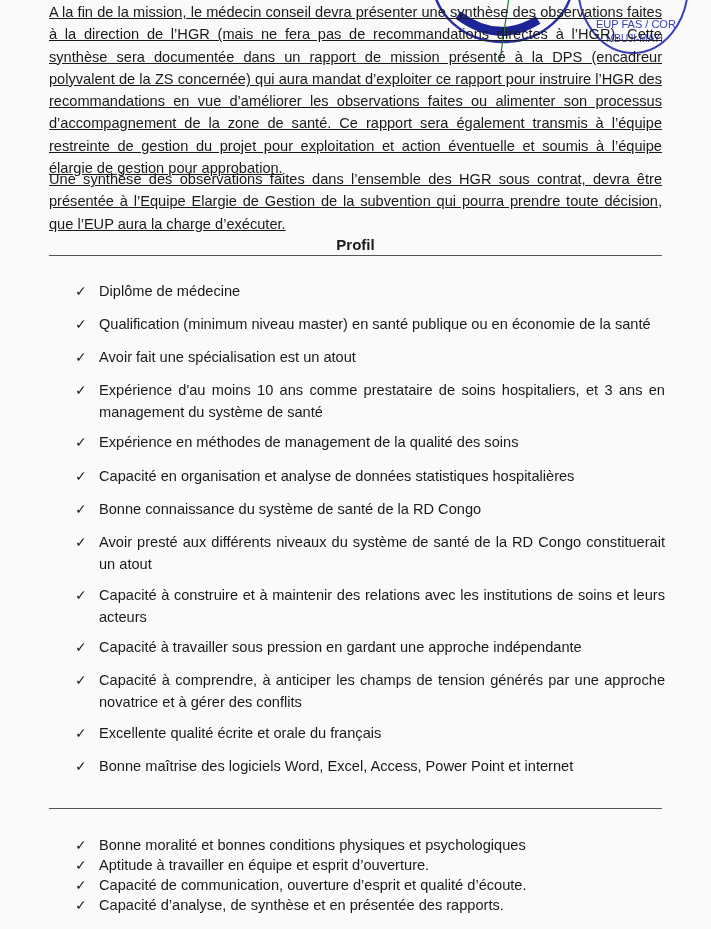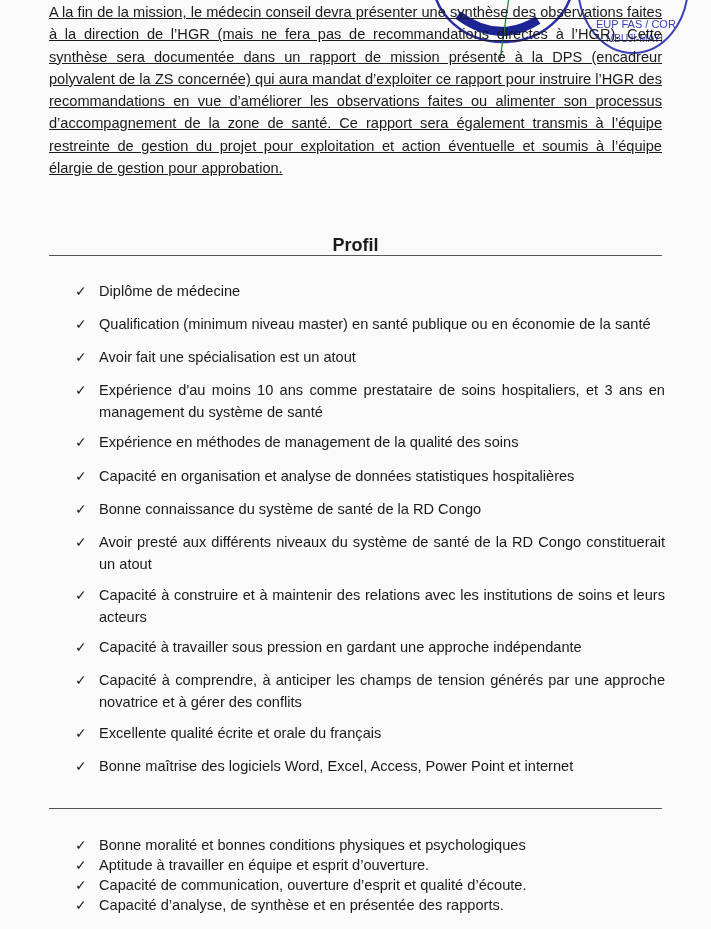--- a/index.html
+++ b/index.html
@@ -13,21 +13,21 @@
     .para {
       position: absolute; left: 49px; width: 613px;
       font-size: 14.6px; line-height: 22.3px; text-align: justify;
       margin: 0;
       text-decoration: underline;
     }
     .p1 { top: 1px; }
     .p2 { top: 168px; }
     .section-title {
       position: absolute; left: 49px; width: 613px; text-align: center;
-      font-weight: bold; font-size: 18px; line-height: 18px;
+      font-weight: bold; font-size: 15px; line-height: 18px;
     }
     .t1 { top: 236px; }
     .t2 { top: 790px; }
     .rule { position: absolute; left: 49px; width: 613px; height: 0; border-top: 1.3px solid #555; }
     .r1 { top: 255px; }
     .r2 { top: 808px; }
     .list { position: absolute; left: 75px; width: 590px; margin: 0; padding: 0; list-style: none; }
     .item { position: absolute; left: 0; width: 590px; font-size: 14.6px; line-height: 22px; }
     .check { position: absolute; left: 0; top: 0; width: 16px; font-size: 14px; }
     .txt { display: block; margin-left: 24px; text-align: justify; }
@@ -43,20 +43,21 @@
   <svg class="stamp" viewBox="0 0 270 150">
     <ellipse cx="85" cy="60" rx="70" ry="62" fill="none" stroke="#2a2fa8" stroke-width="2.5"></ellipse>
     <path d="M40 95 Q80 125 120 100" fill="none" stroke="#1c2496" stroke-width="9"></path>
     <ellipse cx="215" cy="65" rx="55" ry="68" fill="none" stroke="#3b40b8" stroke-width="2"></ellipse>
     <line x1="92" y1="70" x2="82" y2="140" stroke="#1f7a3a" stroke-width="1.2"></line>
     <text x="178" y="108" font-size="11" fill="#3b40b8" font-family="Liberation Sans, sans-serif">EUP FAS / COR</text>
     <text x="188" y="122" font-size="10" fill="#3b40b8" font-family="Liberation Sans, sans-serif">MBUJI-MAYI</text>
   </svg>
 
   <p class="para p1">A la fin de la mission, le médecin conseil devra présenter une synthèse des observations faites à la direction de l’HGR (mais ne fera pas de recommandations directes à l’HGR). Cette synthèse sera documentée dans un rapport de mission présenté à la DPS (encadreur polyvalent de la ZS concernée) qui aura mandat d’exploiter ce rapport pour instruire l’HGR des recommandations en vue d’améliorer les observations faites ou alimenter son processus d’accompagnement de la zone de santé. Ce rapport sera également transmis à l’équipe restreinte de gestion du projet pour exploitation et action éventuelle et soumis à l’équipe élargie de gestion pour approbation.</p>
+  <p class="para p2">Une synthèse des observations faites dans l’ensemble des HGR sous contrat, devra être présentée à l’Equipe Elargie de Gestion de la subvention qui pourra prendre toute décision, que l’EUP aura la charge d’exécuter.</p>
 
   <div class="section-title t1">Profil</div>
   <div class="rule r1"></div>
 
   <ul class="list" style="top:280px">
     <li class="item" style="top:0px">
         <span class="check">✓</span>
         <span class="txt">Diplôme de médecine</span>
       </li>
     <li class="item" style="top:33px">

